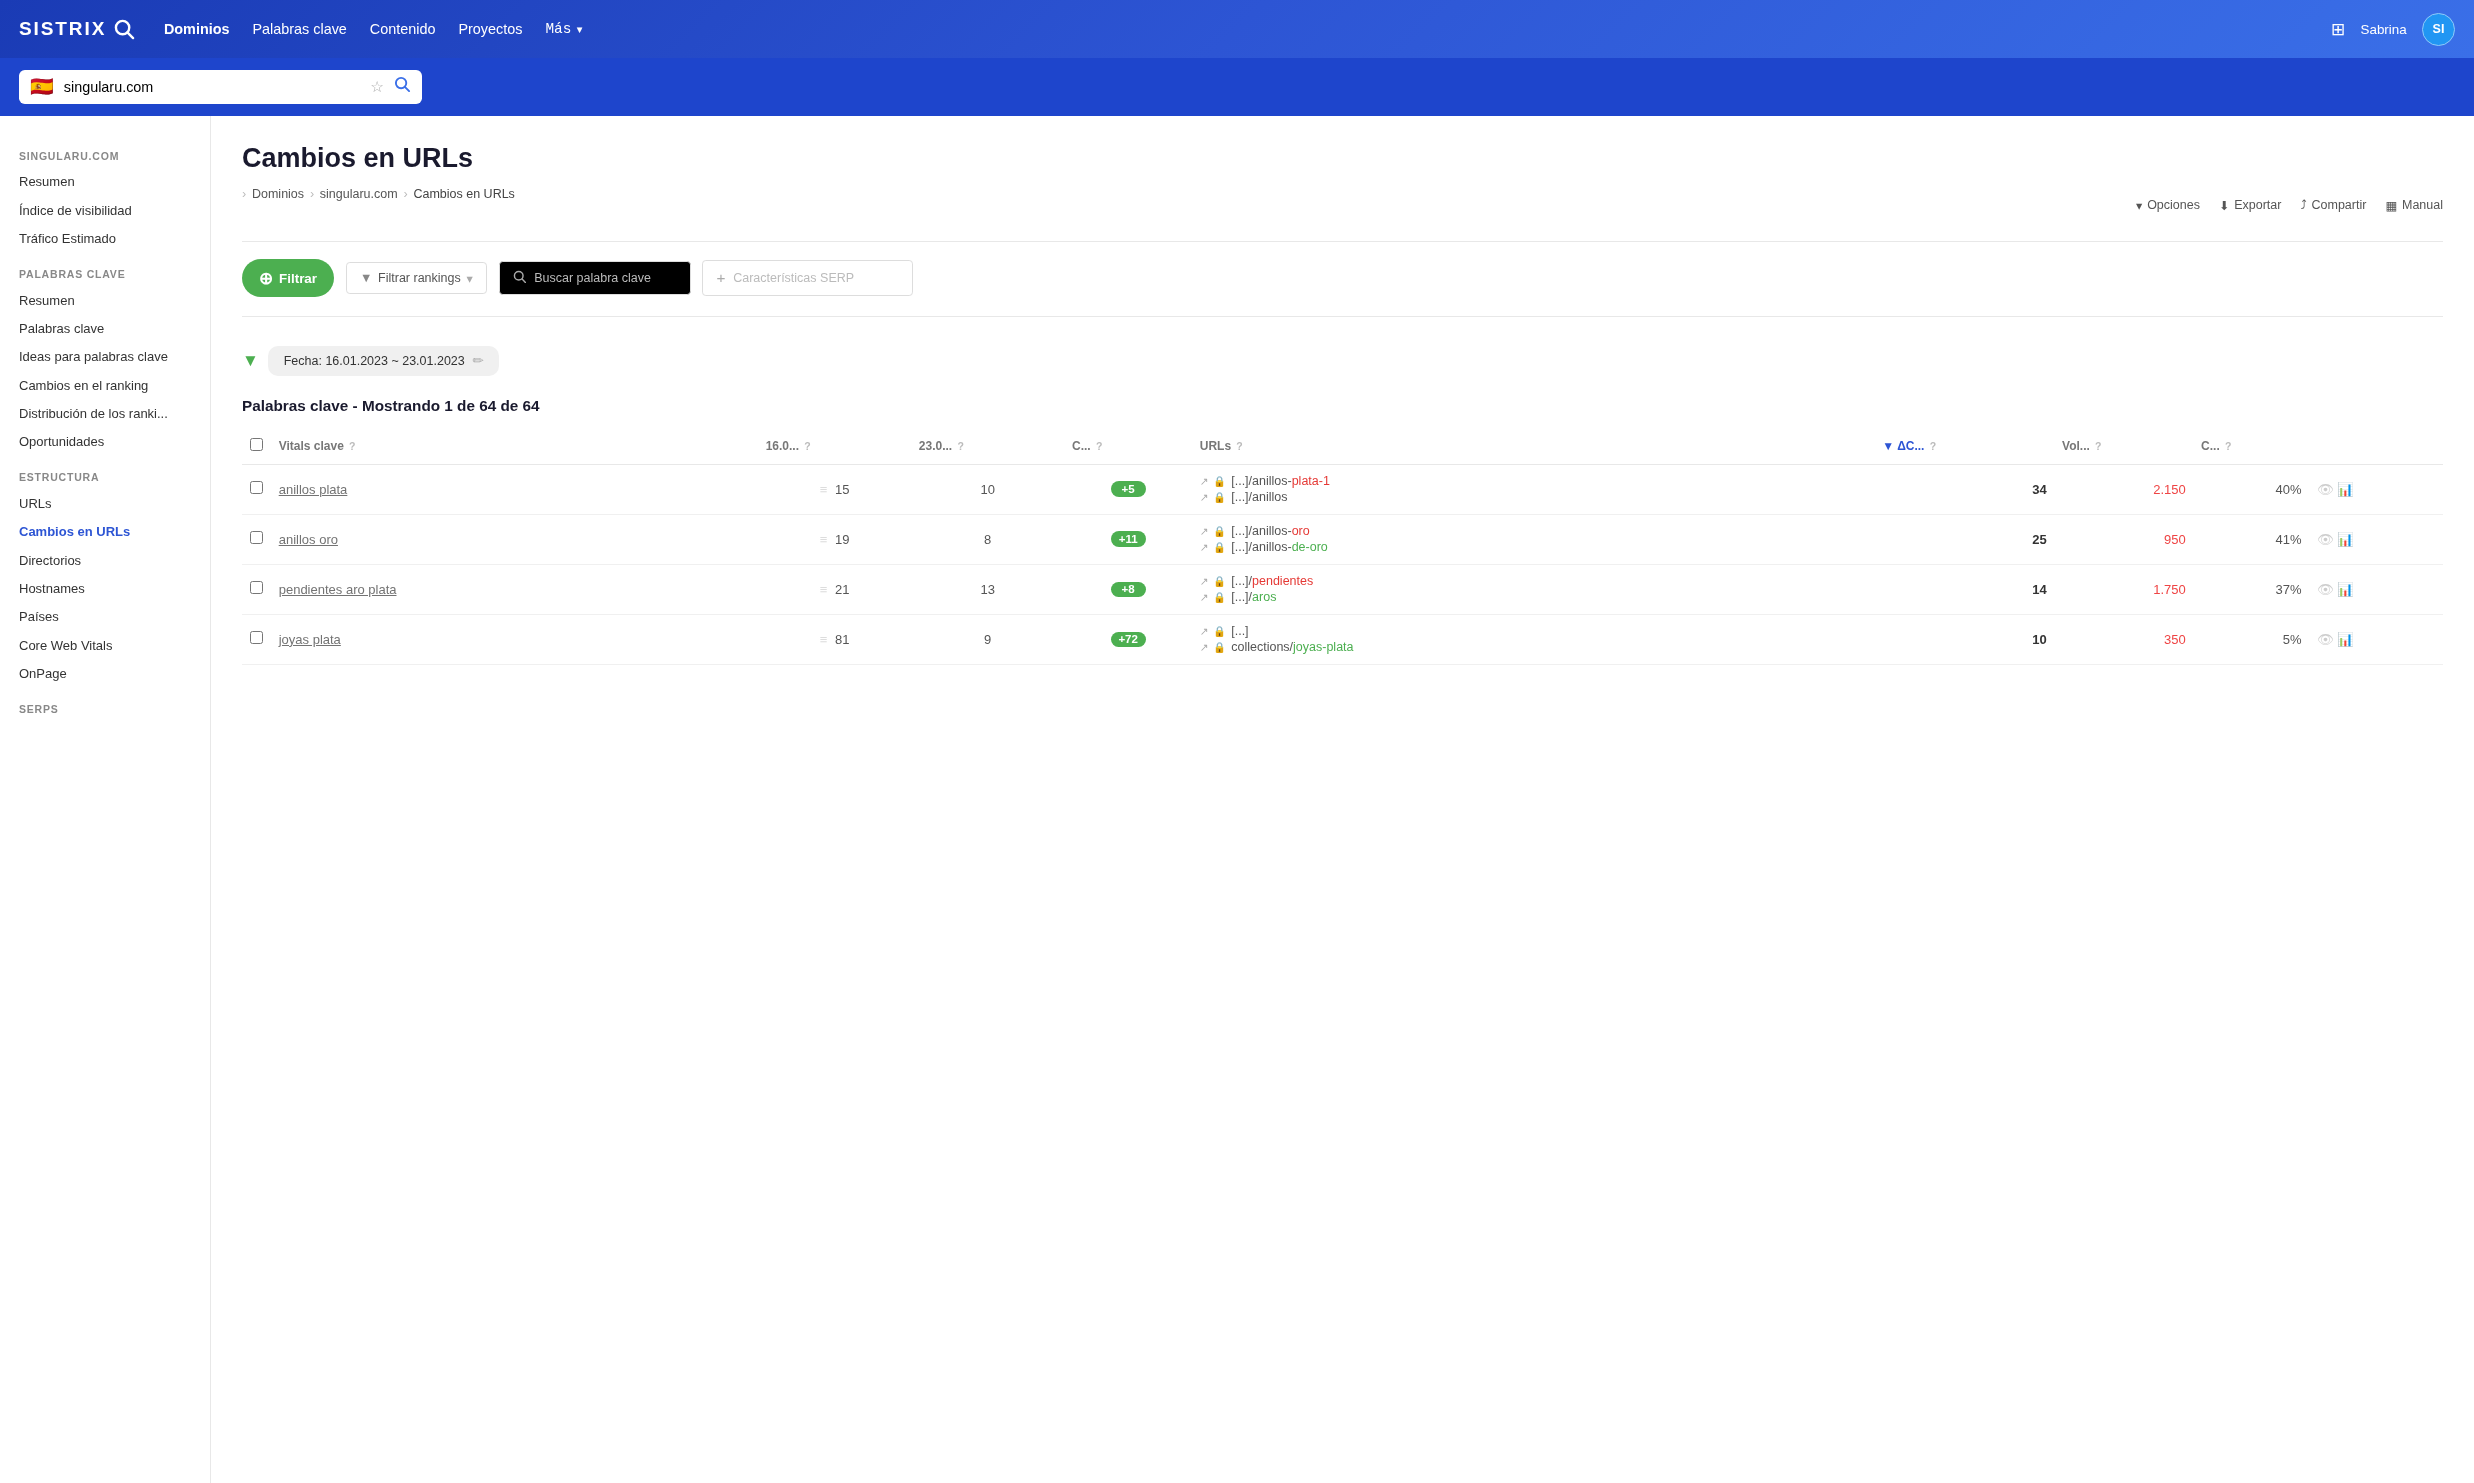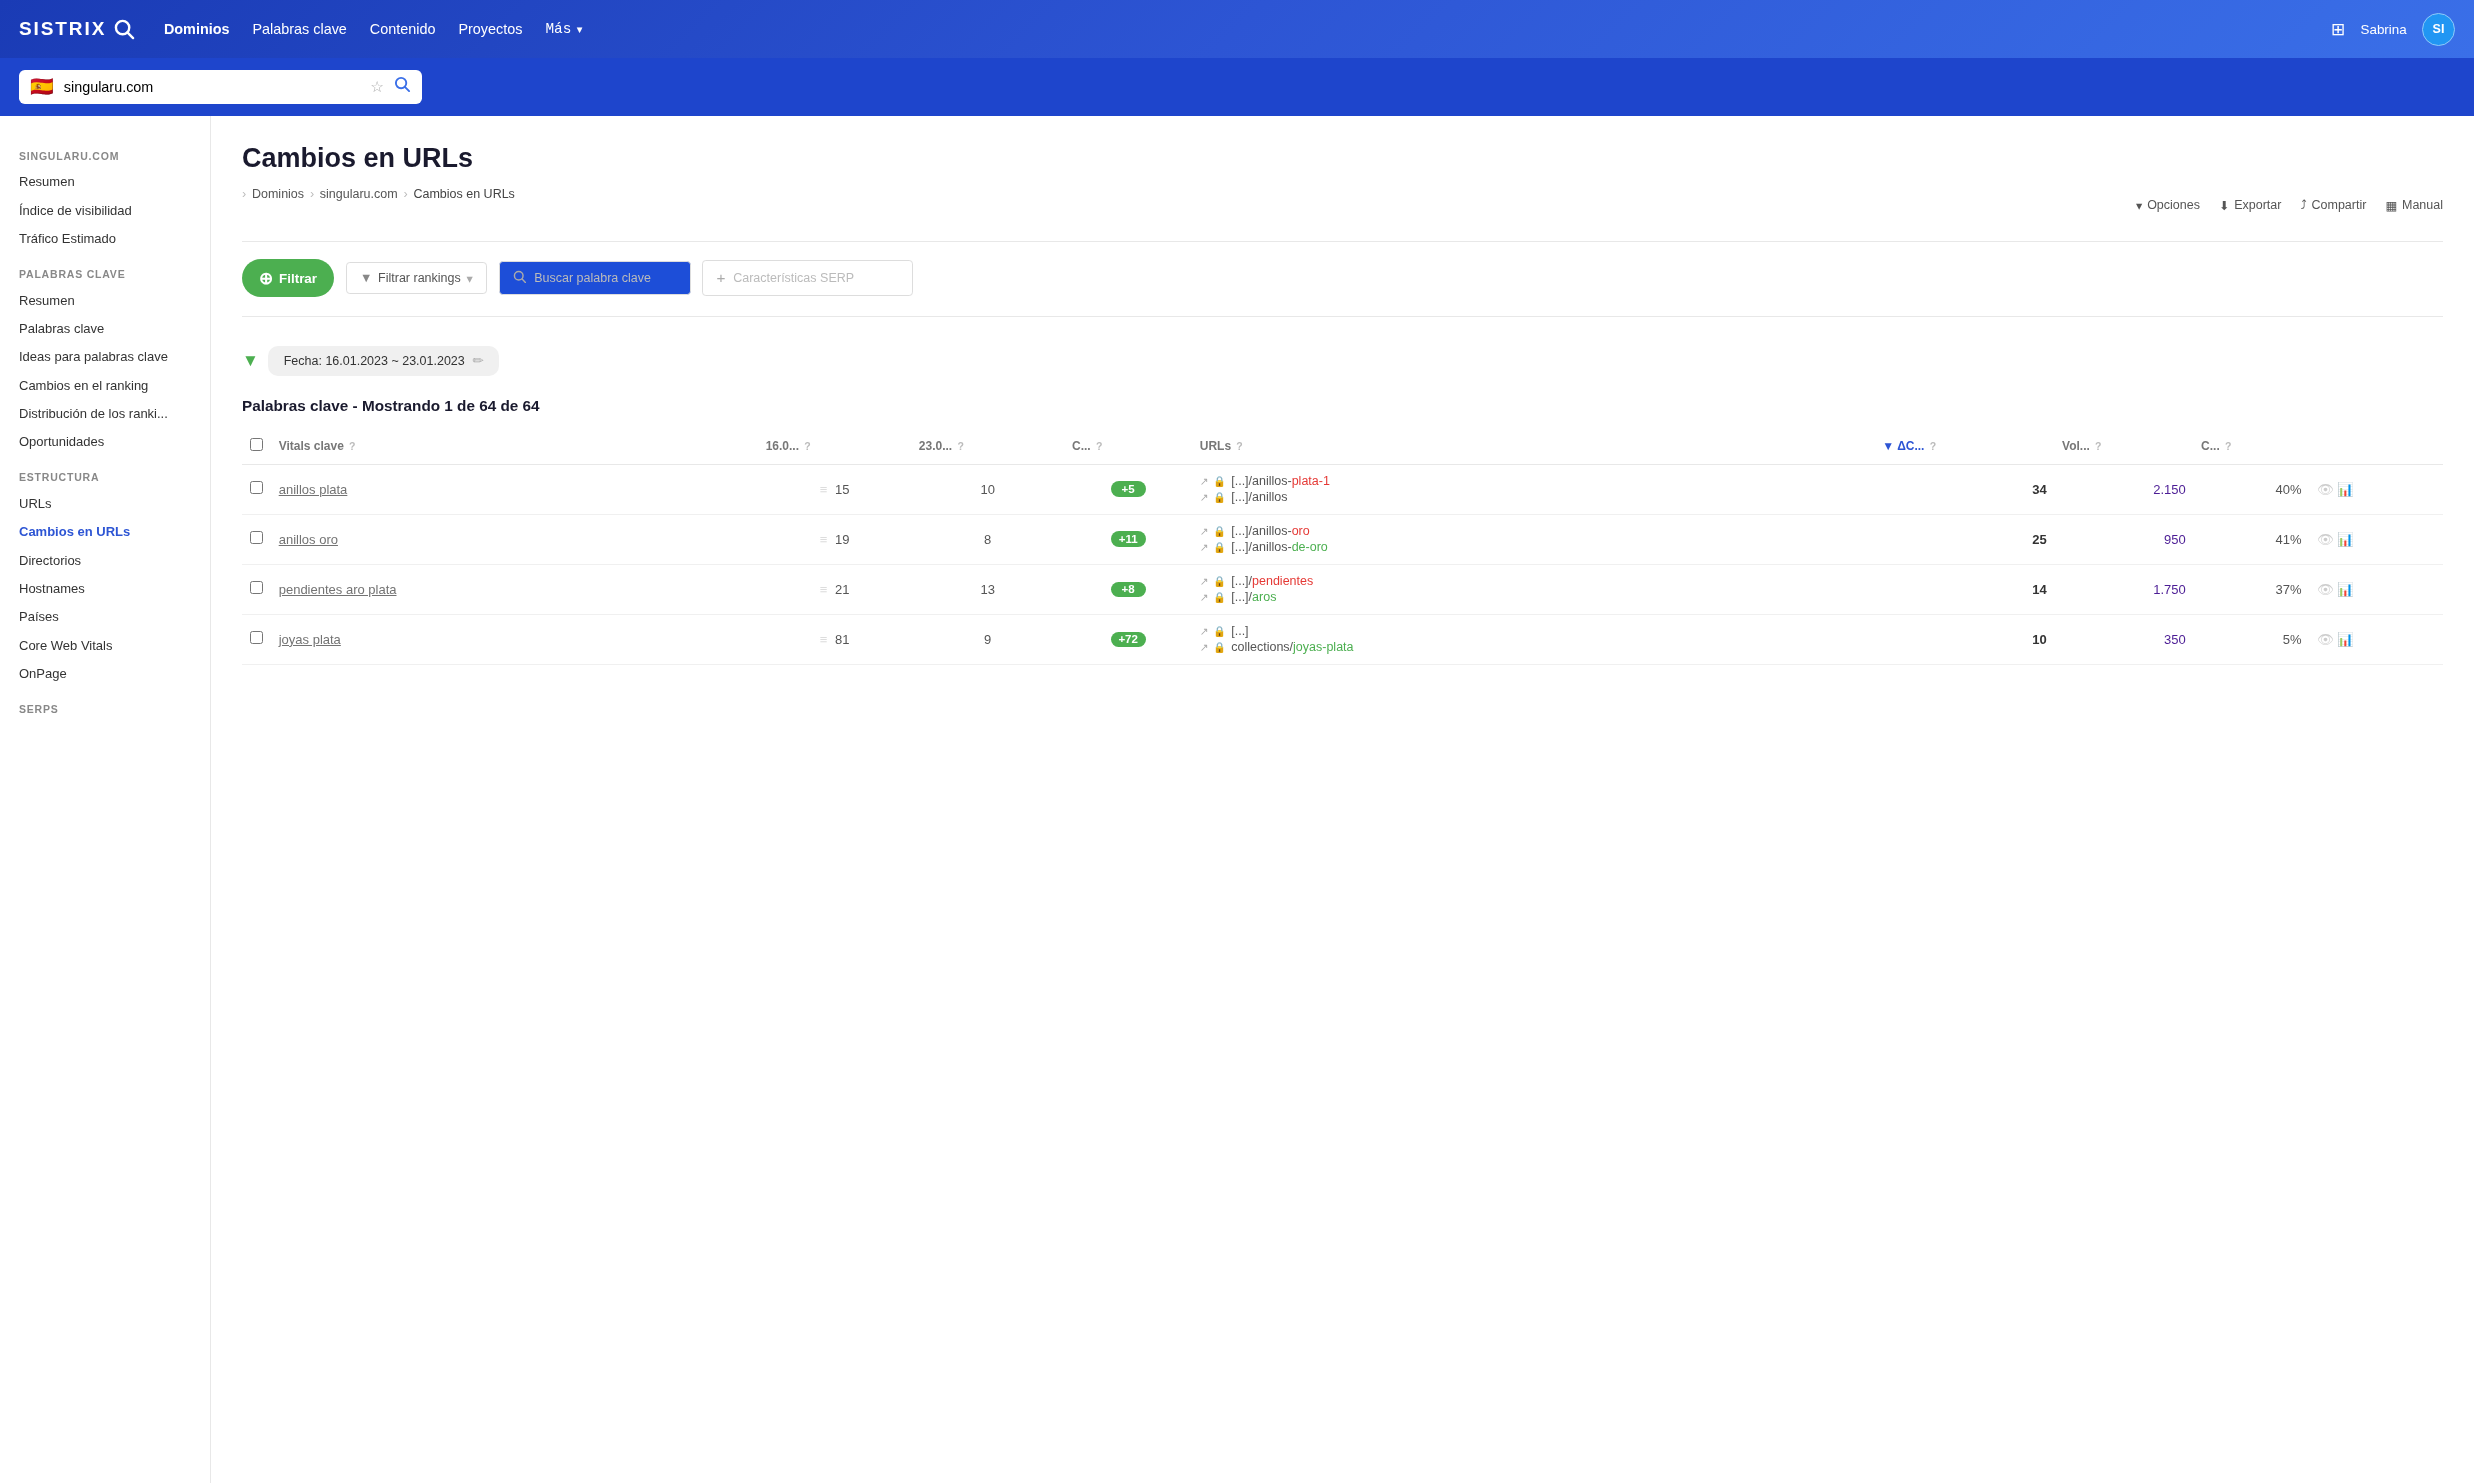--- a/index.html
+++ b/index.html
@@ -69,21 +69,21 @@
     
     .filter-row { display: flex; align-items: center; gap: 11.5px; margin-bottom: 19px; }
     .filter-btn {
       background: #4caf50; color: white; border: none; border-radius: 19px; padding: 8.6px 17px; font-size: 13.4px; font-weight: 600; cursor: pointer; display: flex; align-items: center; gap: 5.8px;
     }
     .filter-btn .plus { font-size: 17px; font-weight: bold; }
     .filter-rankings-btn {
       display: flex; align-items: center; gap: 5.8px; border: 1px solid #ddd; border-radius: 3.8px; padding: 7.7px 13.4px; background: white; color: #555; font-size: 12.5px; cursor: pointer;
     }
     .search-kw-box {
-      display: flex; align-items: center; gap: 7.7px; border: 1px solid #ddd; border-radius: 3.8px; padding: 7.7px 13.4px; background: #1d4ed8; color: #aaa; font-size: 12.5px; width: 192px;
+      display: flex; align-items: center; gap: 7.7px; border: 1px solid #ddd; border-radius: 3.8px; padding: 7.7px 13.4px; background: #000000; color: #aaa; font-size: 12.5px; width: 192px;
     }
     .serp-features-box {
       display: flex; align-items: center; gap: 7.7px; border: 1px solid #ddd; border-radius: 3.8px; padding: 7.7px 13.4px; background: white; color: #aaa; font-size: 12.5px; width: 211px;
     }
 
     
     .active-filter-row {
       display: flex; align-items: center; gap: 9.6px; padding: 11.5px 0; margin-bottom: 9.6px;
     }
     .funnel-icon { color: #4caf50; font-size: 17px; }
@@ -111,21 +111,21 @@
     .badge-green { background: #4caf50; color: white; }
 
     .url-cell { min-width: 268px; }
     .url-line { display: flex; align-items: center; gap: 4.8px; margin: 1.9px 0; font-size: 12.5px; color: #555; }
     .url-line .lock-icon { color: #4caf50; font-size: 10.5px; }
     .url-line .ext-icon { color: #aaa; font-size: 10.5px; }
     .url-green { color: #4caf50; }
     .url-red { color: #e53935; text-decoration: none; }
 
     .delta-cell { text-align: right; font-weight: 600; color: #333; }
-    .vol-cell { text-align: right; color: #4c1d95; }
+    .vol-cell { text-align: right; color: #ef4444; }
     .c-cell { text-align: right; color: #555; }
     .eye-icon, .chart-icon { color: #ccc; font-size: 13.4px; cursor: pointer; }
 
     .col-help { color: #bbb; font-size: 10.5px; margin-left: 1.9px; cursor: pointer; }
     .sort-arrow { color: #2d55d4; margin-left: 2.9px; }
   </style>
 </head>
 <body>
 
 <header class="header">

